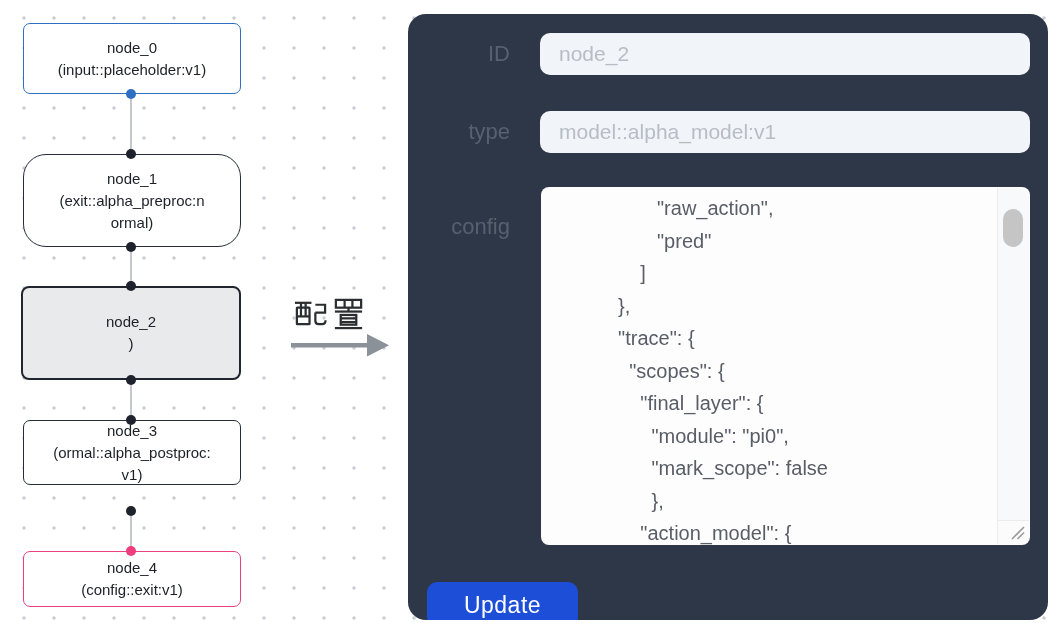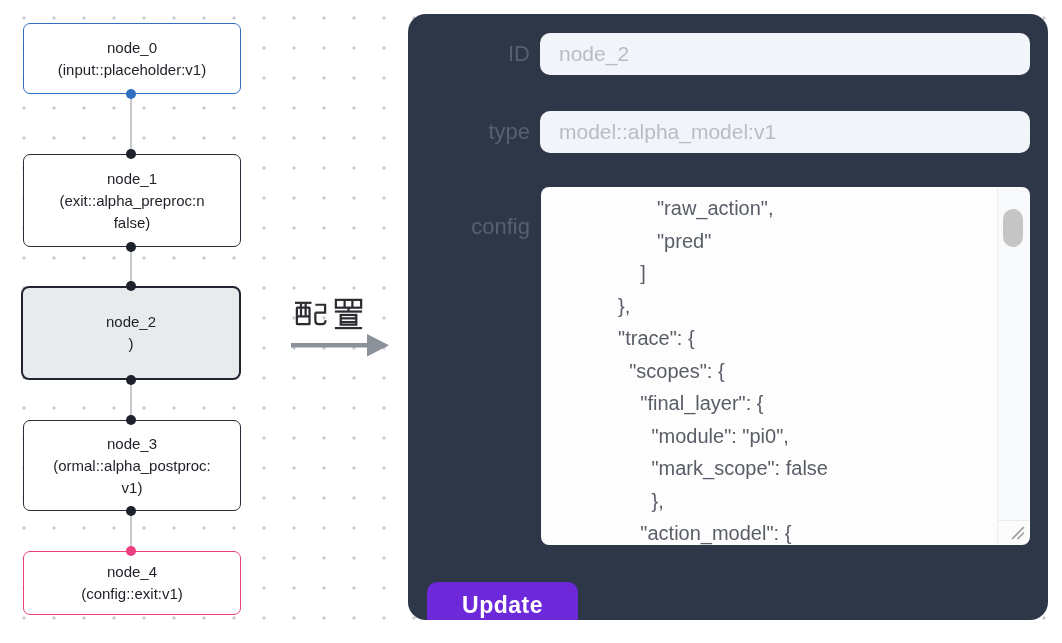--- a/index.html
+++ b/index.html
@@ -18,24 +18,24 @@
   
   .node {
     position:absolute; left:23px; width:218px;
     background:#ffffff; border:1.5px solid #272c38; border-radius:7px;
     display:flex; flex-direction:column; justify-content:center; align-items:center;
     text-align:center; color:#1d2027; font-size:15px; line-height:22px;
     z-index:2;
   }
   .node .nline { width:100%; }
   .node-0 { top:23px;  height:71px; border-color:#2e6fc3; }
-  .node-1 { top:154px; height:93px; }
+  .node-1 { top:154px; height:93px;border-radius:23px; }
   .node-2 { left:21px; top:286px; width:220px; height:94px; border:2.5px solid #20252f; background:#e9eaec; border-radius:8px; }
-  .node-3 { top:420px; height:91px; }
-  .node-4 { top:551px; height:64px; border-color:#ec417f; }
+  .node-3 { top:420px; height:65px; }
+  .node-4 { top:551px; height:56px; border-color:#ec417f; }
 
   .edge { position:absolute; left:130px; width:2px; background:#c5c8cd; z-index:1; }
   .edge-0 { top:94px;  height:60px; }
   .edge-1 { top:247px; height:40px; }
   .edge-2 { top:380px; height:40px; }
   .edge-3 { top:511px; height:40px; }
 
   .port { position:absolute; left:126px; width:10px; height:10px; border-radius:50%; background:#1d222c; z-index:3; }
   .port-blue { background:#2e6fc3; }
   .port-pink { background:#ef3e80; }
@@ -49,21 +49,21 @@
   .glyphs path, .glyphs rect { fill:none; stroke:#2b2d31; stroke-width:2.3; }
   .arrow-svg { position:absolute; left:0; top:36px; display:block; }
 
   
   .panel {
     position:absolute; left:408px; top:14px; width:640px; height:606px;
     background:#2d3748; border-radius:18px; overflow:hidden; z-index:4;
   }
   .field-label {
     position:absolute; left:0; width:102px; text-align:right;
-    color:#566170; font-size:22px;margin-left:20px;
+    color:#566170; font-size:22px;
   }
   .label-id   { top:19px;  height:42px; line-height:42px; }
   .label-type { top:97px;  height:42px; line-height:42px; }
   .label-config { top:196px; height:34px; line-height:34px; }
 
   .text-input {
     position:absolute; left:132px; width:490px; height:42px;
     background:#f1f4f8; border:none; border-radius:10px;
     color:#b7bdc5; font-size:21px; padding:0 19px;
     font-family:"Liberation Sans", sans-serif; outline:none;
@@ -91,41 +91,41 @@
   .scroll-corner {
     position:absolute; right:1px; bottom:1px; width:32px; height:24px;
     background:#fbfbfc; border-left:1px solid #ececec; border-top:1px solid #ececec;
     border-radius:0 0 8px 0;
   }
   .resize-grip { position:absolute; right:2px; bottom:2px; }
   .resize-grip path { stroke:#9a9a9a; stroke-width:1.6; fill:none; }
 
   .update-btn {
     position:absolute; left:19px; top:568px; width:151px; height:46px;
-    background:#6d28d9; border:none; border-radius:10px;
-    color:#ffffff; font-size:23px; font-weight:700; letter-spacing:0.5px;
+    background:#1d4ed8; border:none; border-radius:10px;
+    color:#ffffff; font-size:23px; font-weight:400; letter-spacing:0.5px;
     font-family:"Liberation Sans", sans-serif; cursor:pointer;
   }
 </style>
 </head>
 <body>
 
 <div class="edge edge-0"></div>
 <div class="edge edge-1"></div>
 <div class="edge edge-2"></div>
 <div class="edge edge-3"></div>
 
 <div class="node node-0">
   <div class="nline">node_0</div>
   <div class="nline">(input::placeholder:v1)</div>
 </div>
 <div class="node node-1">
   <div class="nline">node_1</div>
   <div class="nline">(exit::alpha_preproc:n</div>
-  <div class="nline">false)</div>
+  <div class="nline">ormal)</div>
 </div>
 <div class="node node-2">
   <div class="nline">node_2</div>
   <div class="nline">)</div>
 </div>
 <div class="node node-3">
   <div class="nline">node_3</div>
   <div class="nline">(ormal::alpha_postproc:</div>
   <div class="nline">v1)</div>
 </div>

